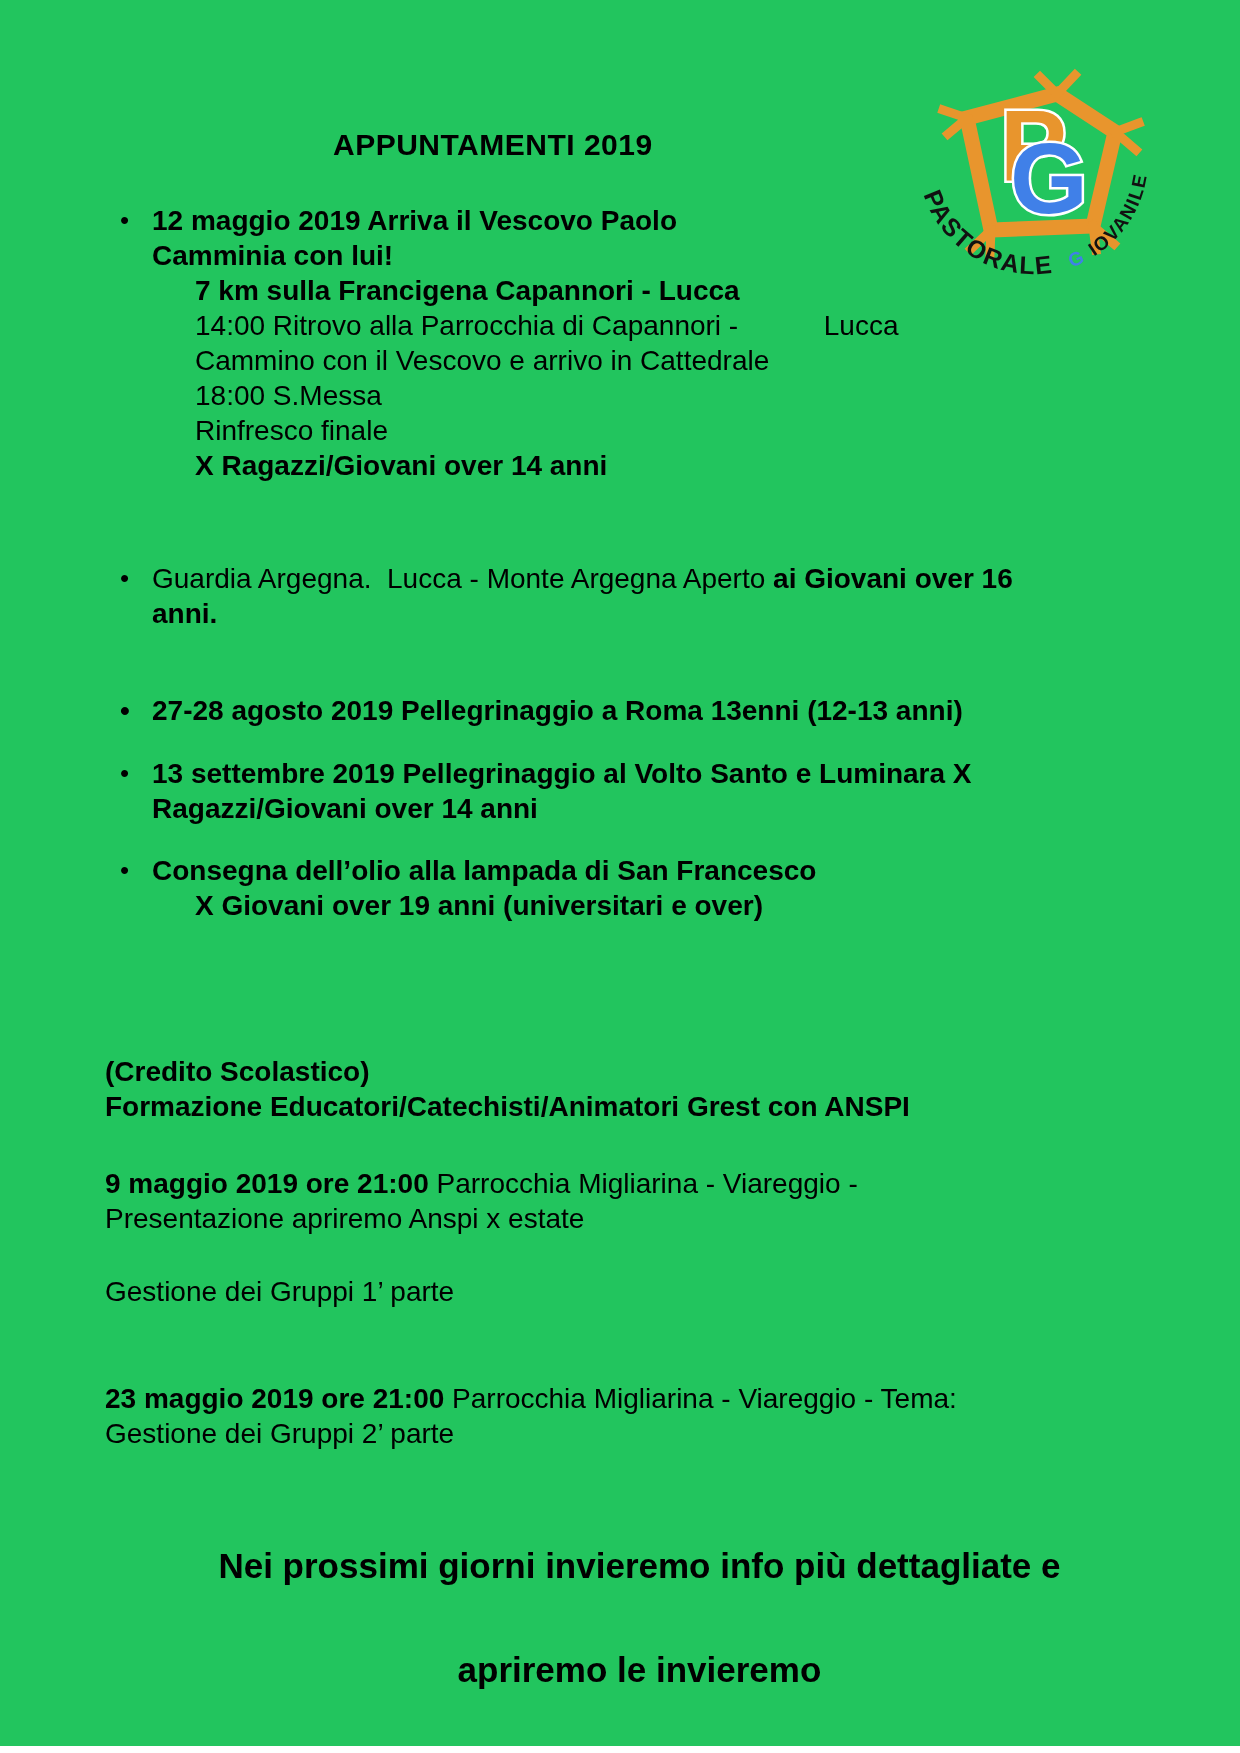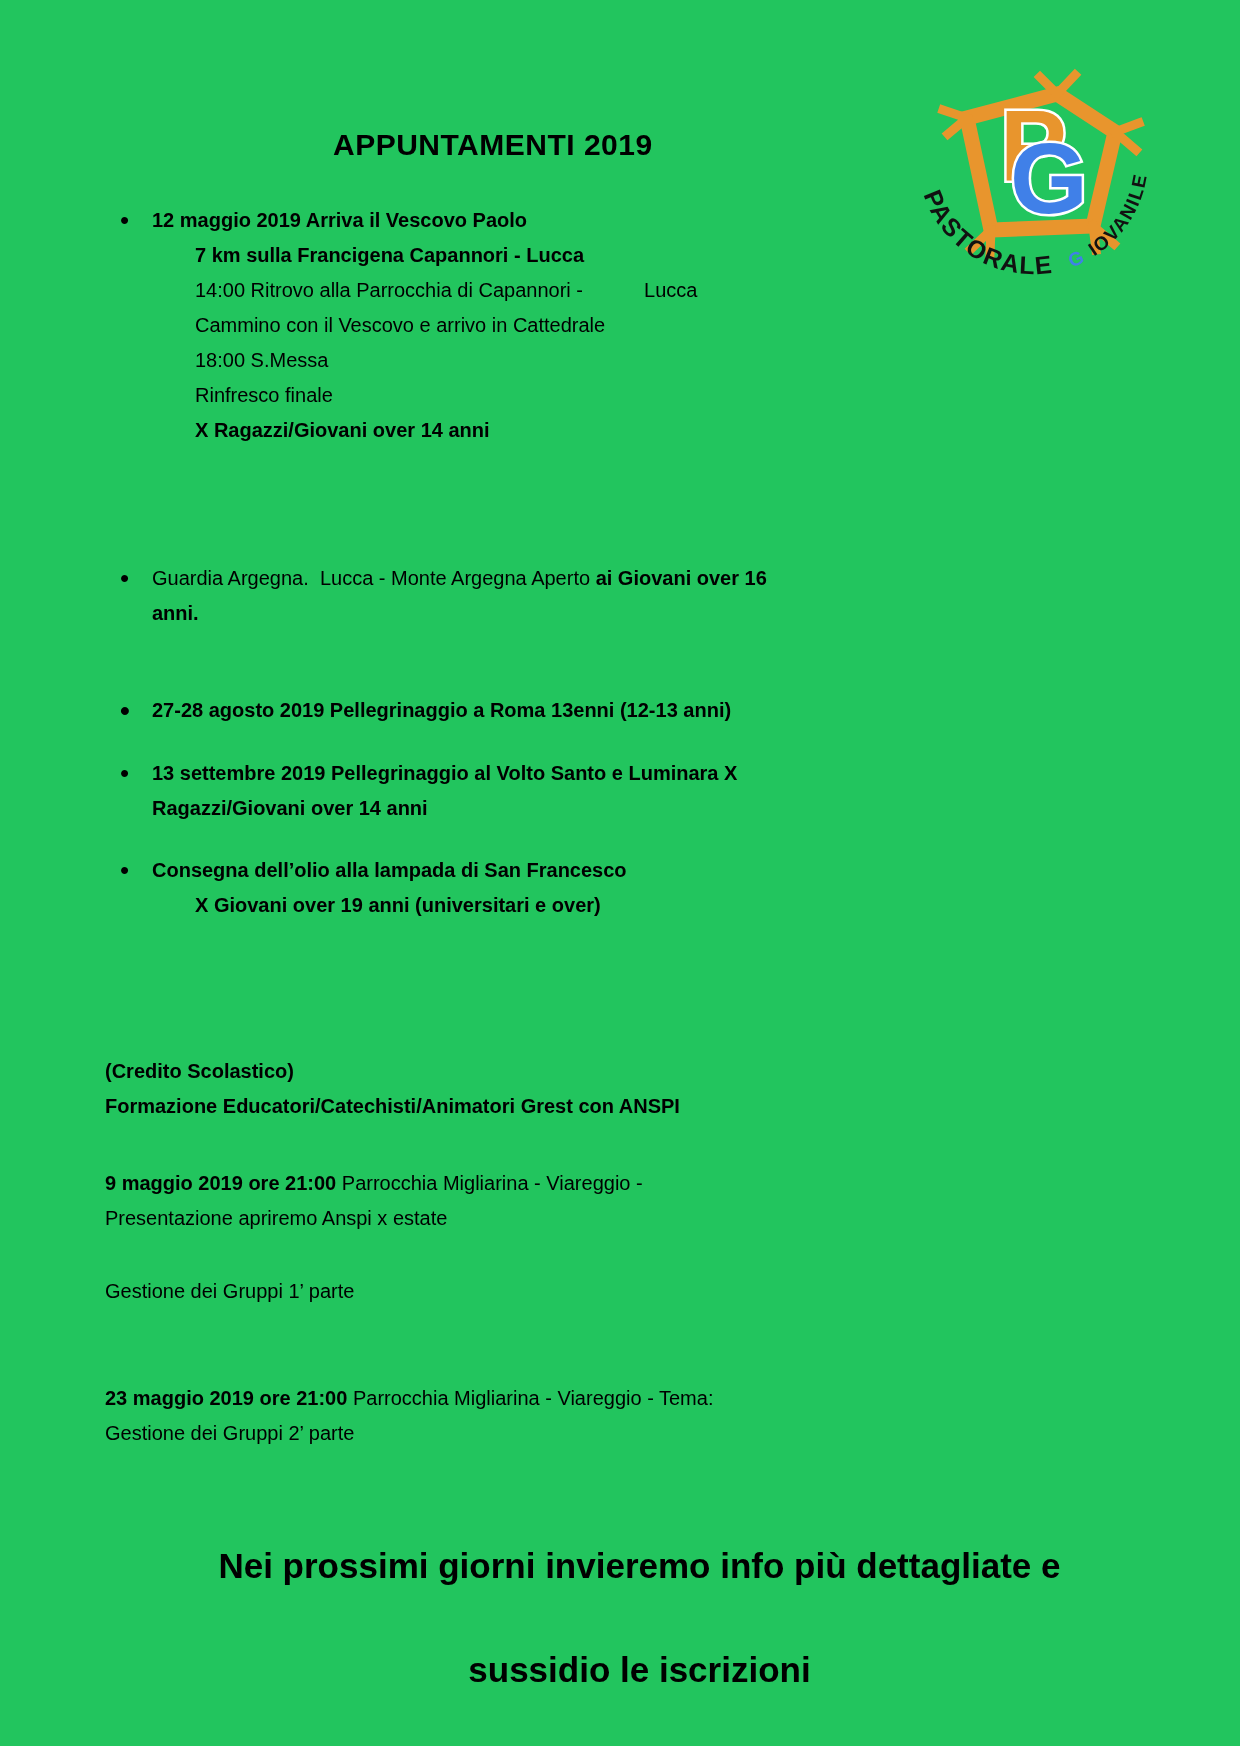--- a/index.html
+++ b/index.html
@@ -9,21 +9,21 @@
   }
   .title{
     position:absolute;left:333px;top:108px;
     font-size:30px;font-weight:700;letter-spacing:.5px;white-space:pre;
   }
   .logo{position:absolute;left:893px;top:64px;width:272px;height:232px;}
   .logo text{font-family:"Liberation Sans",sans-serif;}
   .bullet-item{position:absolute;left:120px;padding-left:32px;}
   .marker{position:absolute;left:0;top:0;font-size:26px;line-height:35px;}
   .marker.bold{font-weight:700;font-size:28px;}
-  .ln{font-size:20px;line-height:35px;white-space:pre;}
+  .ln{font-size:28px;line-height:35px;white-space:pre;}
   .ind2{padding-left:43px;}
   .b{font-weight:700;}
   .block{position:absolute;left:105px;}
   .footer{
     position:absolute;left:0;top:1488px;width:1240px;text-align:center;
     font-size:35px;font-weight:700;line-height:52px;white-space:pre;
   }
   .footer .shift{display:block;transform:translateX(-58px);}
 </style>
 </head>
@@ -55,20 +55,21 @@
         <tspan>PASTORALE</tspan>
         <tspan dx="10" font-size="19" fill="#4080E8">G</tspan>
         <tspan font-size="19">IOVANILE</tspan>
       </textPath>
     </text>
   </svg>
 
   <div class="bullet-item" style="top:203px">
     <span class="marker">•</span>
     <div class="ln"><span class="b">12 maggio 2019 Arriva il Vescovo Paolo</span></div>
+    <div class="ln"><span class="b">Camminia con lui!</span></div>
     <div class="ln ind2"><span class="b">7 km sulla Francigena Capannori - Lucca</span></div>
     <div class="ln ind2"><span>14:00 Ritrovo alla Parrocchia di Capannori -           Lucca</span></div>
     <div class="ln ind2"><span>Cammino con il Vescovo e arrivo in Cattedrale</span></div>
     <div class="ln ind2"><span>18:00 S.Messa</span></div>
     <div class="ln ind2"><span>Rinfresco finale</span></div>
     <div class="ln ind2"><span class="b">X Ragazzi/Giovani over 14 anni</span></div>
   </div>
 
   <div class="bullet-item" style="top:561px">
     <span class="marker">•</span>
@@ -107,17 +108,17 @@
     <div class="ln"><span>Gestione dei Gruppi 1’ parte</span></div>
   </div>
 
   <div class="block" style="top:1381px">
     <div class="ln"><span class="b">23 maggio 2019 ore 21:00</span><span> Parrocchia Migliarina - Viareggio - Tema:</span></div>
     <div class="ln"><span>Gestione dei Gruppi 2’ parte</span></div>
   </div>
 
   <div class="footer">
     <span>Nei prossimi giorni invieremo info più dettagliate e</span><br>
-    <span>sussidio le iscrizioni</span>
+    <span>apriremo le invieremo</span>
     <span class="shift"></span>
   </div>
 
 </div>
 
 </body></html>

